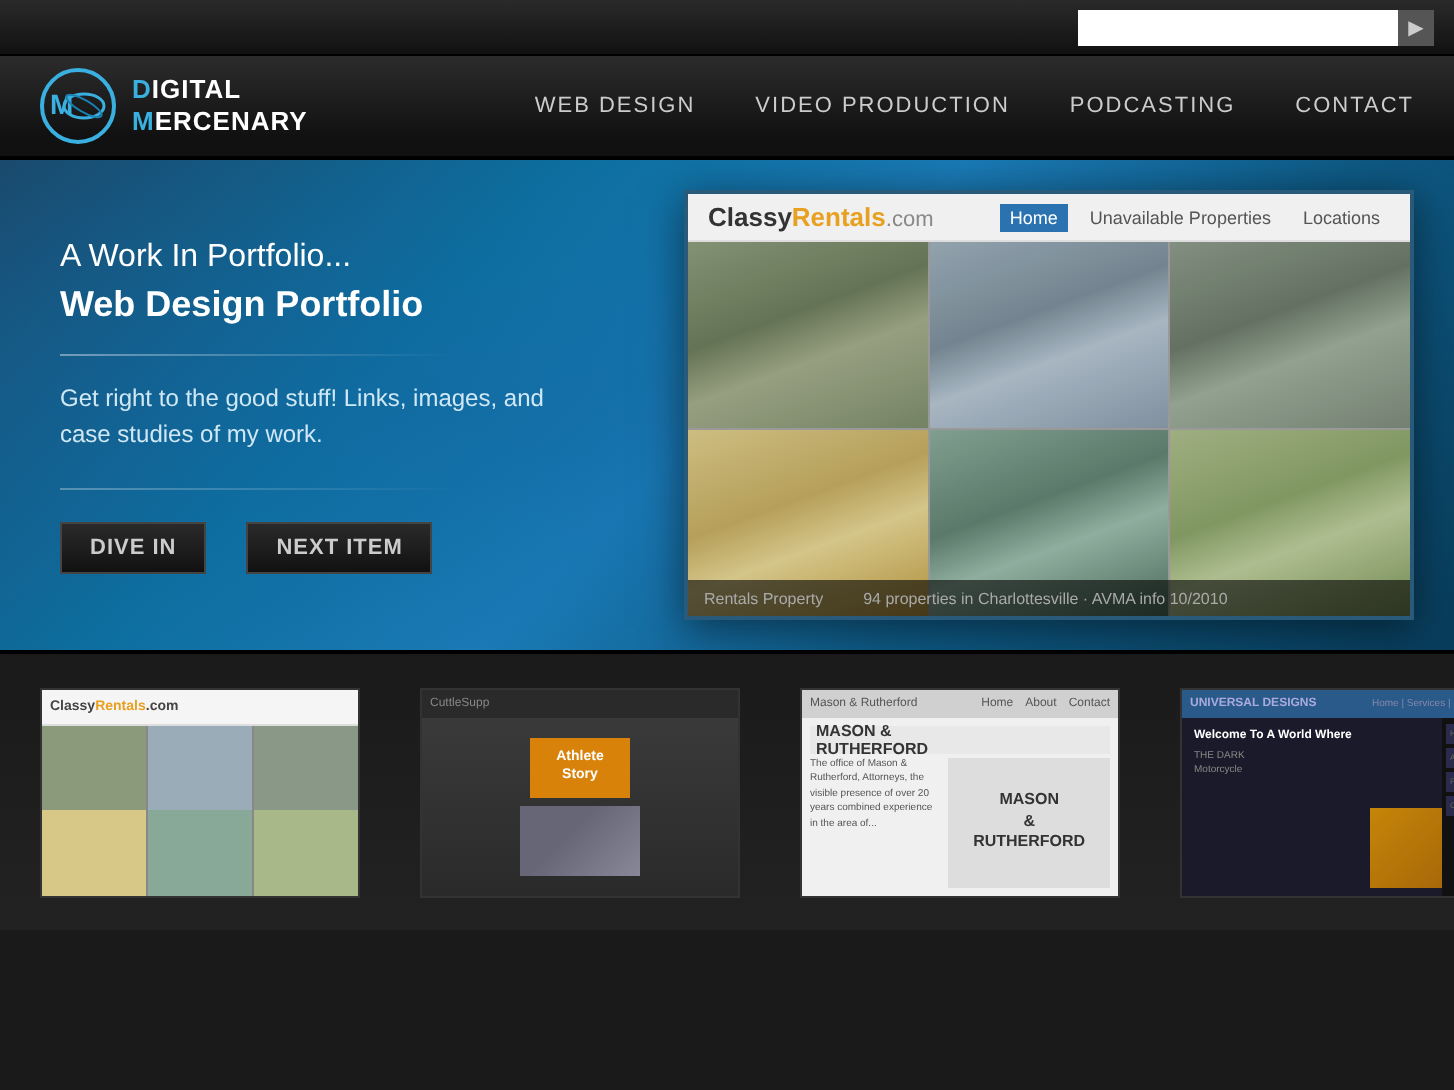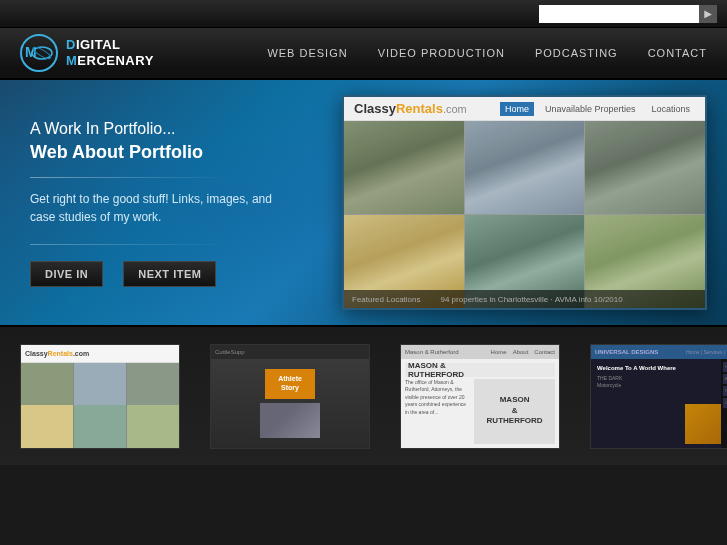--- a/index.html
+++ b/index.html
@@ -464,21 +464,21 @@
     <a class="nav-link">WEB DESIGN</a>
     <a class="nav-link">VIDEO PRODUCTION</a>
     <a class="nav-link">PODCASTING</a>
     <a class="nav-link">CONTACT</a>
   </div>
 </div>
 
 <div id="hero">
   <div id="hero-left">
     <div id="hero-title">A Work In Portfolio...</div>
-    <div id="hero-subtitle">Web About Portfolio</div>
+    <div id="hero-subtitle">Web Design Portfolio</div>
     <div id="hero-divider"></div>
     <div id="hero-desc">Get right to the good stuff! Links, images, and<br>case studies of my work.</div>
     <div id="hero-divider2"></div>
     <div id="hero-buttons">
       <button class="hero-btn">DIVE IN</button>
       <button class="hero-btn">NEXT ITEM</button>
     </div>
   </div>
 
   <div id="hero-preview">
@@ -494,21 +494,21 @@
     </div>
     <div id="preview-grid">
       <div class="preview-cell"></div>
       <div class="preview-cell"></div>
       <div class="preview-cell"></div>
       <div class="preview-cell"></div>
       <div class="preview-cell"></div>
       <div class="preview-cell"></div>
     </div>
     <div id="preview-footer">
-      <span class="footer-label">Featured Locations</span>
+      <span class="footer-label">Rentals Property</span>
       <span class="footer-label">94 properties in Charlottesville · AVMA info 10/2010</span>
     </div>
   </div>
 </div>
 
 <div id="thumb-strip">
 
   <div class="thumb-item">
     <div class="thumb-inner">
       <div class="thumb1-header">

